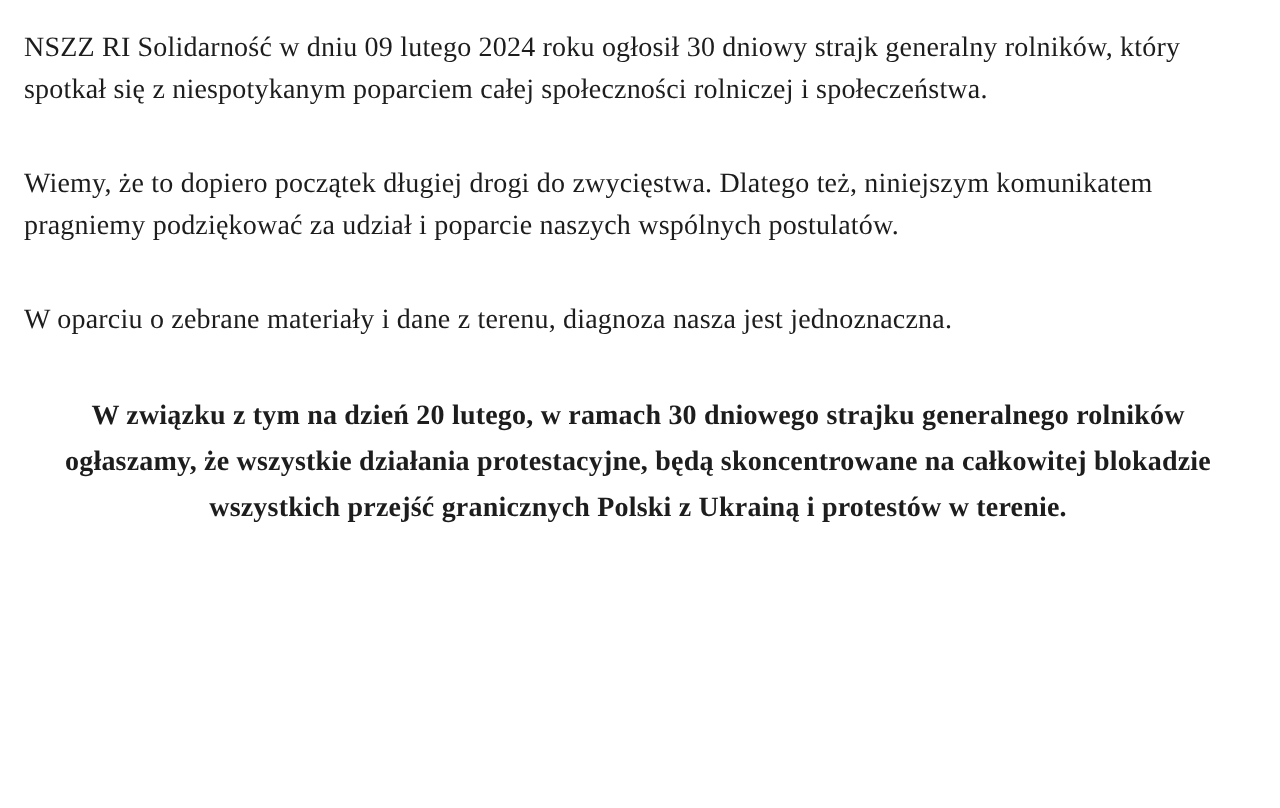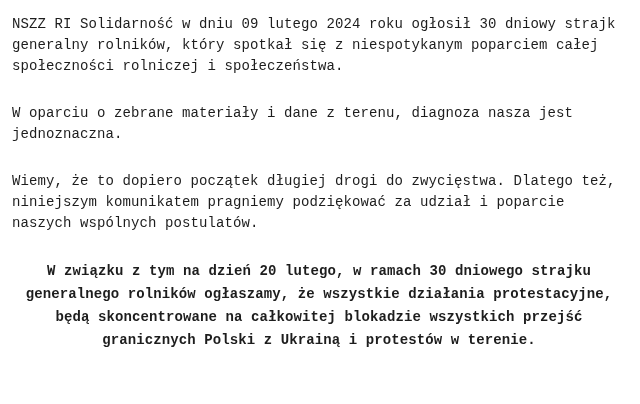--- a/index.html
+++ b/index.html
@@ -6,21 +6,21 @@
     margin: 0;
     padding: 0;
     background: #ffffff;
   }
   .page {
     box-sizing: border-box;
     width: 640px;
     height: 392px;
     background: #ffffff;
     padding: 14px 14px 0 12px;
-    font-family: Liberation Mono, monospace;
+    font-family: Liberation Serif, serif;
     color: #1d1d1d;
     overflow: hidden;
   }
   .page p {
     margin: 0 0 26px 0;
     font-size: 14px;
     line-height: 21px;
     letter-spacing: 0.1px;
     text-align: left;
   }
@@ -30,16 +30,16 @@
     line-height: 23px;
     padding: 0 6px;
     margin-bottom: 0;
   }
 </style>
 </head>
 <body>
 
 <div class="page">
   <p>NSZZ RI Solidarność w dniu 09 lutego 2024 roku ogłosił 30 dniowy strajk generalny rolników, który spotkał się z niespotykanym poparciem całej społeczności rolniczej i społeczeństwa.</p>
+  <p>Wiemy, że to dopiero początek długiej drogi do zwycięstwa. Dlatego też, niniejszym komunikatem pragniemy podziękować za udział i poparcie naszych wspólnych postulatów.</p>
   <p>W oparciu o zebrane materiały i dane z terenu, diagnoza nasza jest jednoznaczna.</p>
-  <p>Wiemy, że to dopiero początek długiej drogi do zwycięstwa. Dlatego też, niniejszym komunikatem pragniemy podziękować za udział i poparcie naszych wspólnych postulatów.</p>
   <p class="bold-center">W związku z tym na dzień 20 lutego, w ramach 30 dniowego strajku generalnego rolników ogłaszamy, że wszystkie działania protestacyjne, będą skoncentrowane na całkowitej blokadzie wszystkich przejść granicznych Polski z Ukrainą i protestów w terenie.</p>
 </div>
 
 </body></html>

